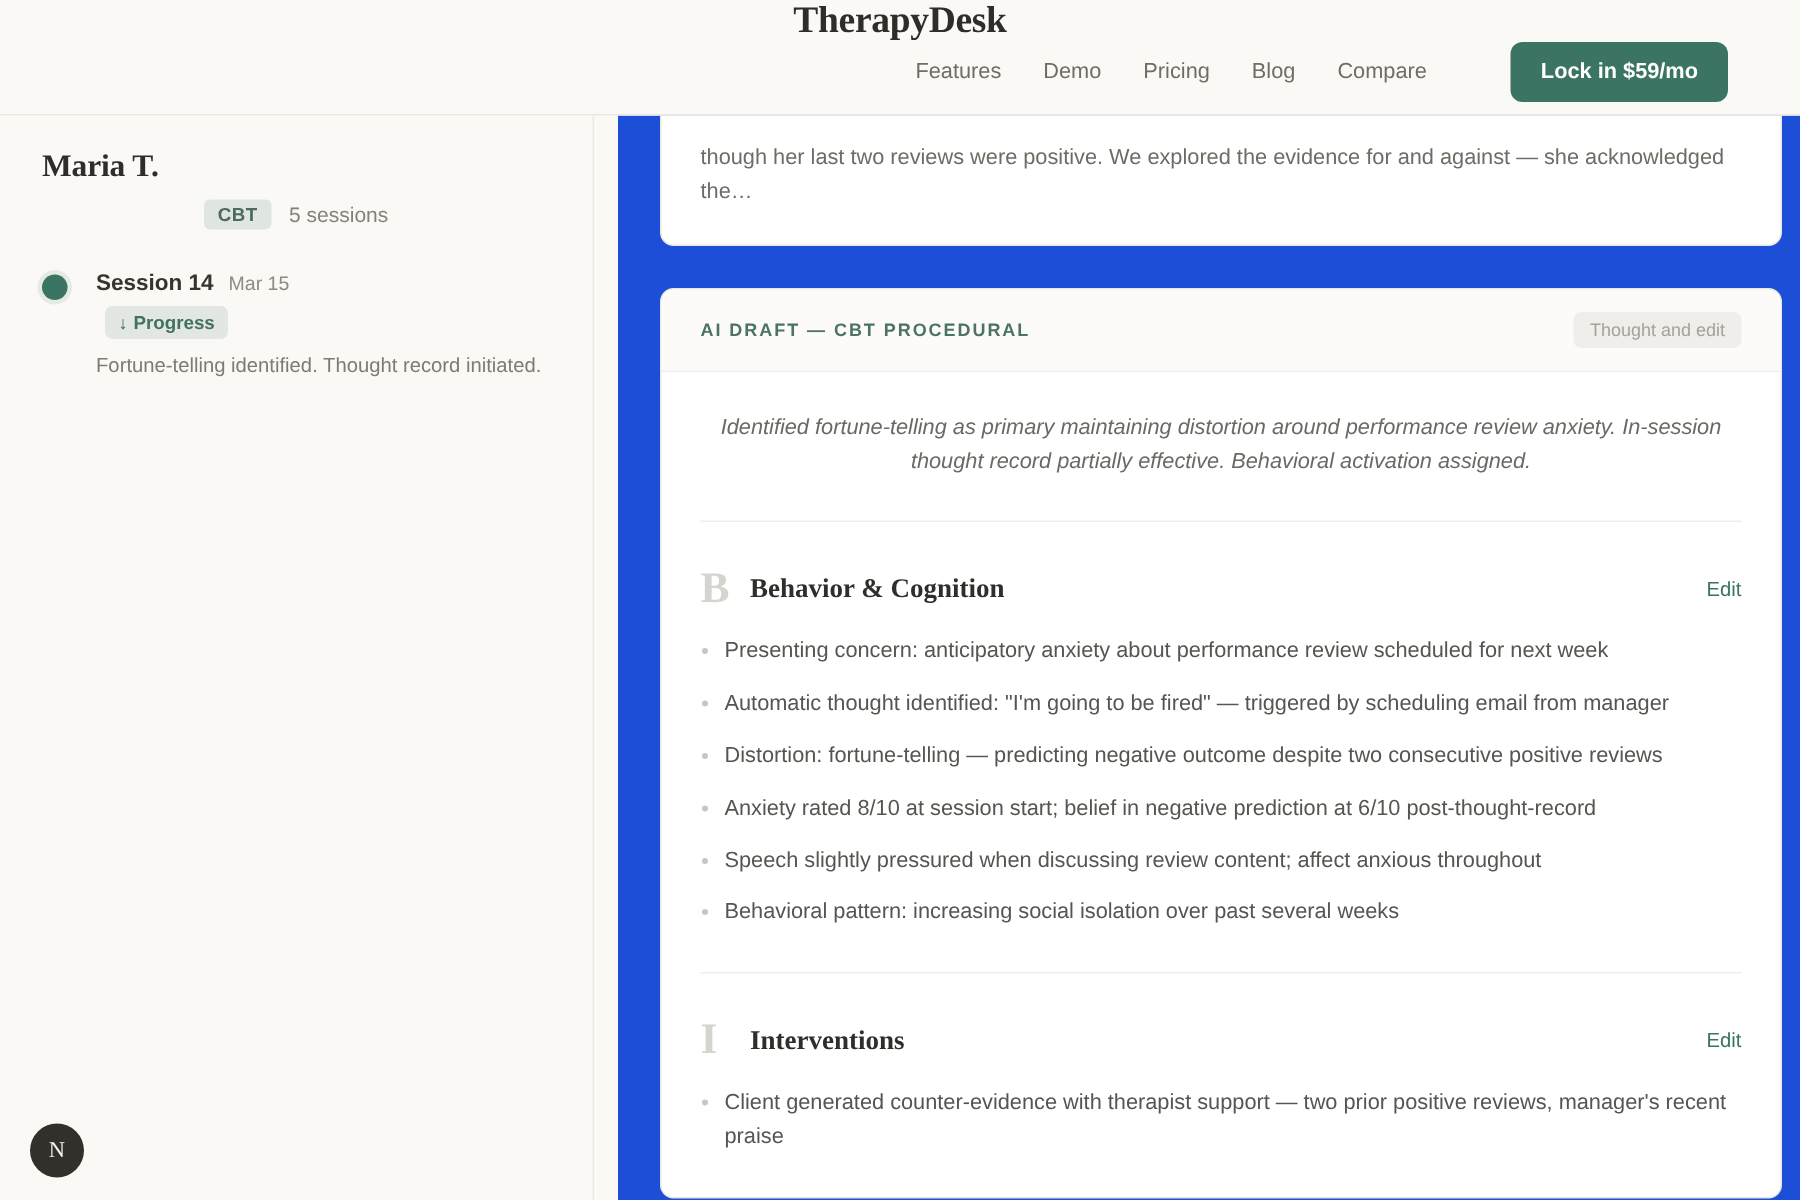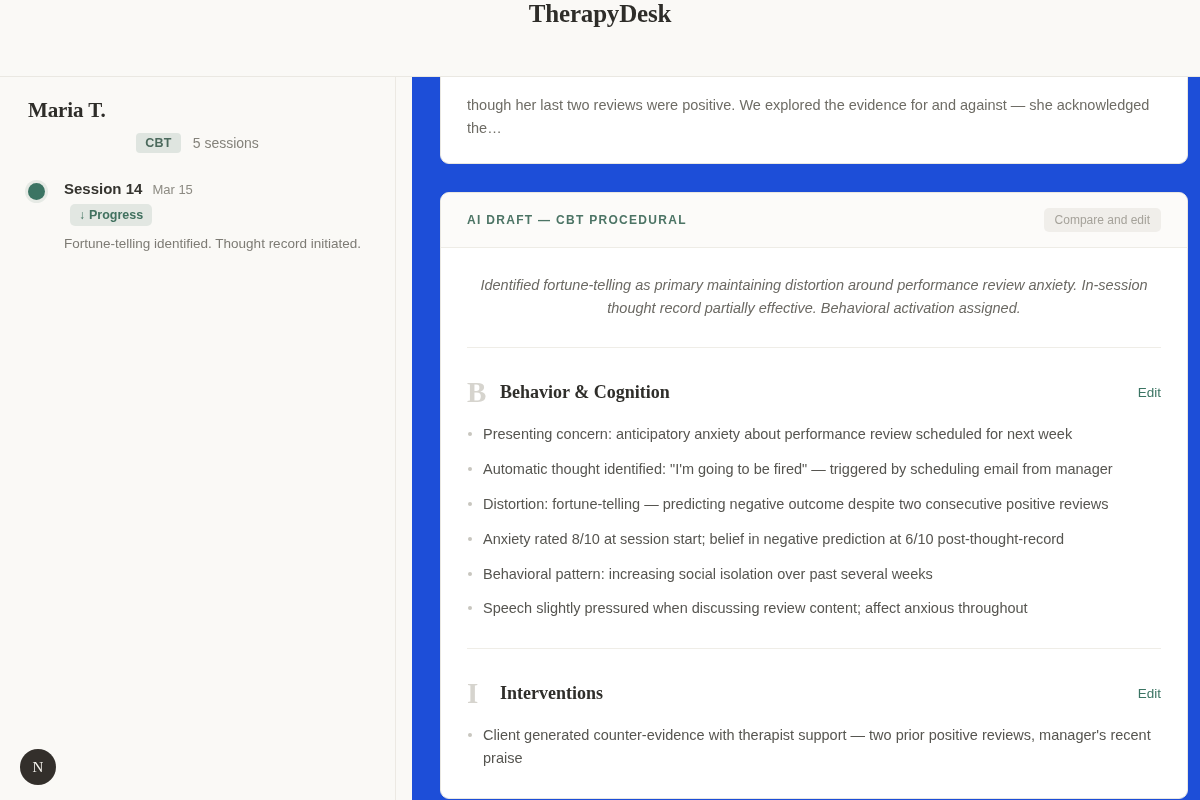--- a/index.html
+++ b/index.html
@@ -299,20 +299,28 @@
     justify-content: center;
     cursor: pointer;
     z-index: 40;
   }
 </style>
 </head>
 <body>
 
 <header class="site-header">
   <div class="brand">TherapyDesk</div>
+  <nav class="nav">
+    <a class="nav-link">Features</a>
+    <a class="nav-link">Demo</a>
+    <a class="nav-link">Pricing</a>
+    <a class="nav-link">Blog</a>
+    <a class="nav-link">Compare</a>
+    <button class="cta-button">Lock in $59/mo</button>
+  </nav>
 </header>
 
 <div class="page-body">
 
   <aside class="sidebar">
     <div class="client-name">Maria T.</div>
     <div class="client-meta">
       <span class="modality-badge">CBT</span>
       <span class="session-count">5 sessions</span>
     </div>
@@ -335,39 +343,39 @@
 
   <main class="content">
 
     <section class="card card-clipped">
       <p class="clipped-text">though her last two reviews were positive. We explored the evidence for and against — she acknowledged the…</p>
     </section>
 
     <section class="card card-draft">
       <div class="draft-header">
         <span class="draft-label">AI DRAFT — CBT PROCEDURAL</span>
-        <span class="review-pill">Compare and edit</span>
+        <span class="review-pill">Thought and edit</span>
       </div>
 
       <div class="draft-body">
         <p class="draft-summary">Identified fortune-telling as primary maintaining distortion around performance review anxiety. In-session thought record partially effective. Behavioral activation assigned.</p>
 
         <div class="section">
           <div class="section-head">
             <span class="section-letter">B</span>
             <span class="section-title">Behavior &amp; Cognition</span>
             <a class="edit-link">Edit</a>
           </div>
           <ul class="bullets">
             <li>Presenting concern: anticipatory anxiety about performance review scheduled for next week</li>
             <li>Automatic thought identified: "I'm going to be fired" — triggered by scheduling email from manager</li>
             <li>Distortion: fortune-telling — predicting negative outcome despite two consecutive positive reviews</li>
             <li>Anxiety rated 8/10 at session start; belief in negative prediction at 6/10 post-thought-record</li>
+            <li>Speech slightly pressured when discussing review content; affect anxious throughout</li>
             <li>Behavioral pattern: increasing social isolation over past several weeks</li>
-            <li>Speech slightly pressured when discussing review content; affect anxious throughout</li>
           </ul>
         </div>
 
         <div class="section">
           <div class="section-head">
             <span class="section-letter">I</span>
             <span class="section-title">Interventions</span>
             <a class="edit-link">Edit</a>
           </div>
           <ul class="bullets">

